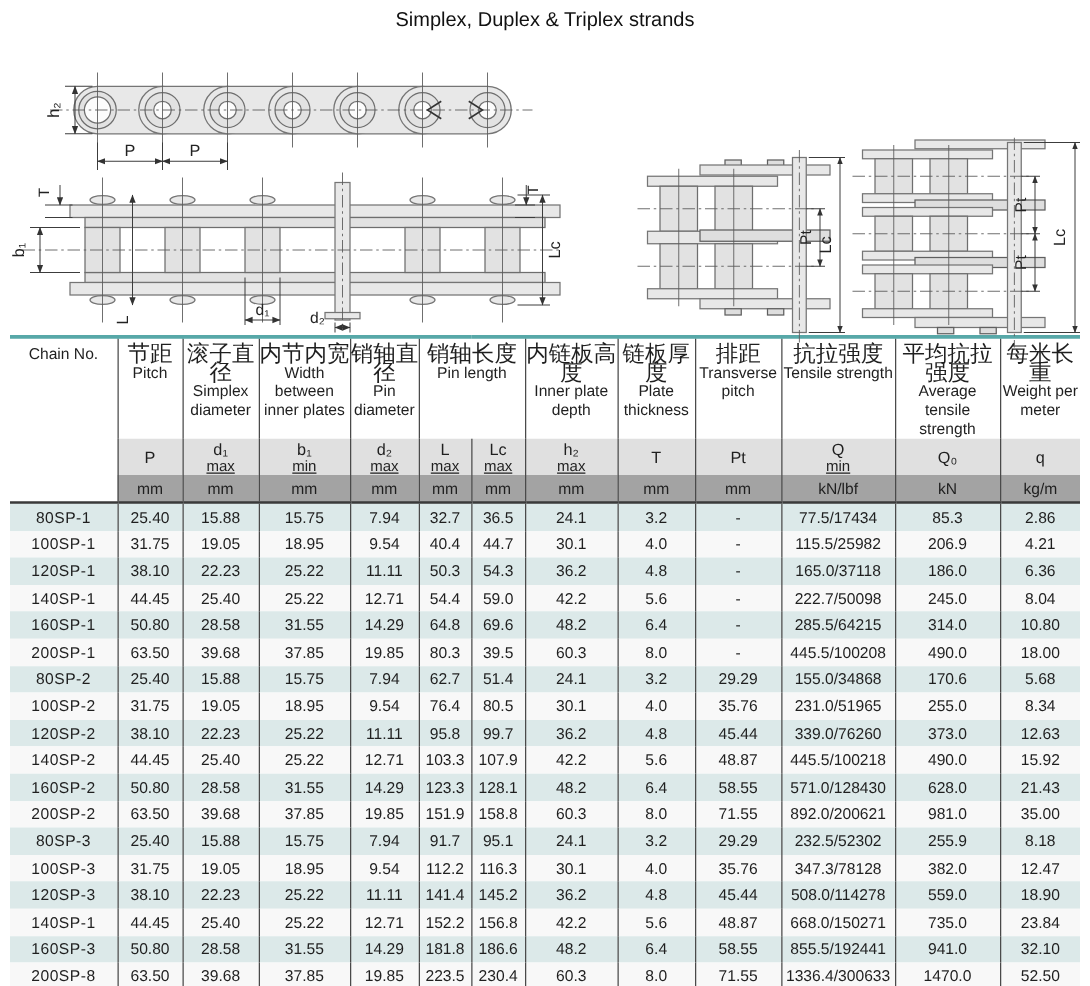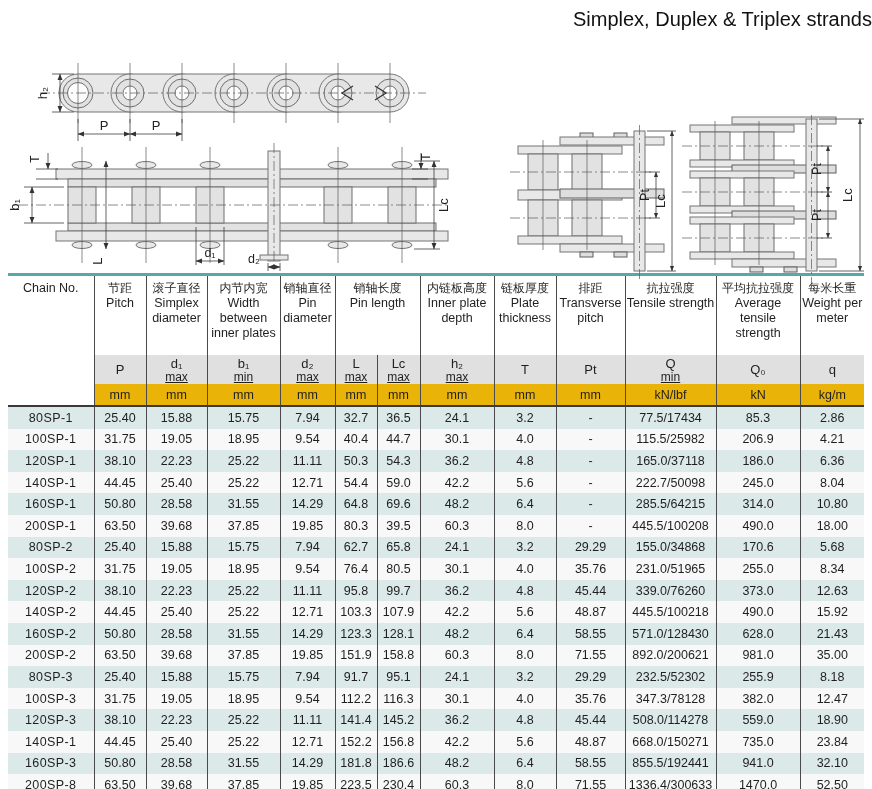--- a/index.html
+++ b/index.html
@@ -1,41 +1,41 @@
 <!DOCTYPE html>
 <html><head>
 <meta charset="utf-8">
 <style>
   html,body{margin:0;padding:0;background:#fff;}
   body{width:872px;height:789px;font-family:"Liberation Sans","DejaVu Sans",sans-serif;color:#1f1f1f;overflow:hidden;}
-  .title{ text-align:right;padding-top:8px;font-size:20px;color:#111;}
+  .title{ text-align:center;padding-top:8px;font-size:16px;color:#111;}
   .drawings{position:relative;height:226px;}
   .drawings svg{position:absolute;}
   svg text{font-family:"Liberation Sans","DejaVu Sans",sans-serif;fill:#222;}
   .outline{fill:#e8e8e8;stroke:#757575;stroke-width:1;}
   .outline2{fill:#e2e2e2;stroke:#6e6e6e;stroke-width:1;}
   .pinplate{fill:#dedede;stroke:#5f5f5f;stroke-width:1;}
   .hole{fill:#fcfcfc;stroke:#707070;stroke-width:1;}
   .cl{stroke:#5a5a5a;stroke-width:0.7;fill:none;}
   .cl.dd{stroke-dasharray:10 3 2 3;}
   .dim{stroke:#3c3c3c;stroke-width:0.8;fill:none;}
   .cut{stroke:#333;stroke-width:1.3;fill:none;}
 
   table.spec{margin:16px 8px;width:856px;border-collapse:collapse;table-layout:fixed;
     border-top:3px solid #57a8a8;border-bottom:1px solid #9e9e9e;font-size:12.5px;}
   table.spec th, table.spec td{border-right:1px solid #4a4a4a;font-weight:normal;text-align:center;padding:0;}
   table.spec th:last-child, table.spec td:last-child{border-right:none;}
   tr.name-row th{height:74px;vertical-align:top;padding-top:5px;background:#fff;line-height:15px;}
-  tr.name-row .cn{font-size:12px;}
+  tr.name-row .cn{font-size:18px;}
   tr.name-row .en{font-size:12.5px;}
   th.corner{vertical-align:middle;background:#fff;font-size:12.5px;border-bottom:2px solid #3a3a3a;}
   tr.sym-row th{height:29px;background:#e0e0e0;vertical-align:middle;}
   tr.sym-row .sym{font-size:13px;line-height:14px;}
   tr.sym-row .limit{font-size:12px;line-height:12px;text-decoration:underline;}
-  tr.unit-row th{height:21px;background:#eab308;border-bottom:2px solid #3a3a3a;vertical-align:middle;}
+  tr.unit-row th{height:21px;background:#a3a3a3;border-bottom:2px solid #3a3a3a;vertical-align:middle;}
   tbody td{height:21.6px;vertical-align:middle;}
   tbody tr:nth-child(odd){background:#dce9e9;}
   tbody tr:nth-child(even){background:#f8f8f8;}
   tbody td:first-child{letter-spacing:0.4px;}
 </style>
 </head>
 <body>
 
 <div class="title">Simplex, Duplex &amp; Triplex strands</div>
 
@@ -442,21 +442,21 @@
         <td>490.0</td>
         <td>18.00</td>
       </tr>
       <tr>
         <td>80SP-2</td>
         <td>25.40</td>
         <td>15.88</td>
         <td>15.75</td>
         <td>7.94</td>
         <td>62.7</td>
-        <td>65.8</td>
+        <td>51.4</td>
         <td>24.1</td>
         <td>3.2</td>
         <td>29.29</td>
         <td>155.0/34868</td>
         <td>170.6</td>
         <td>5.68</td>
       </tr>
       <tr>
         <td>100SP-2</td>
         <td>31.75</td>

